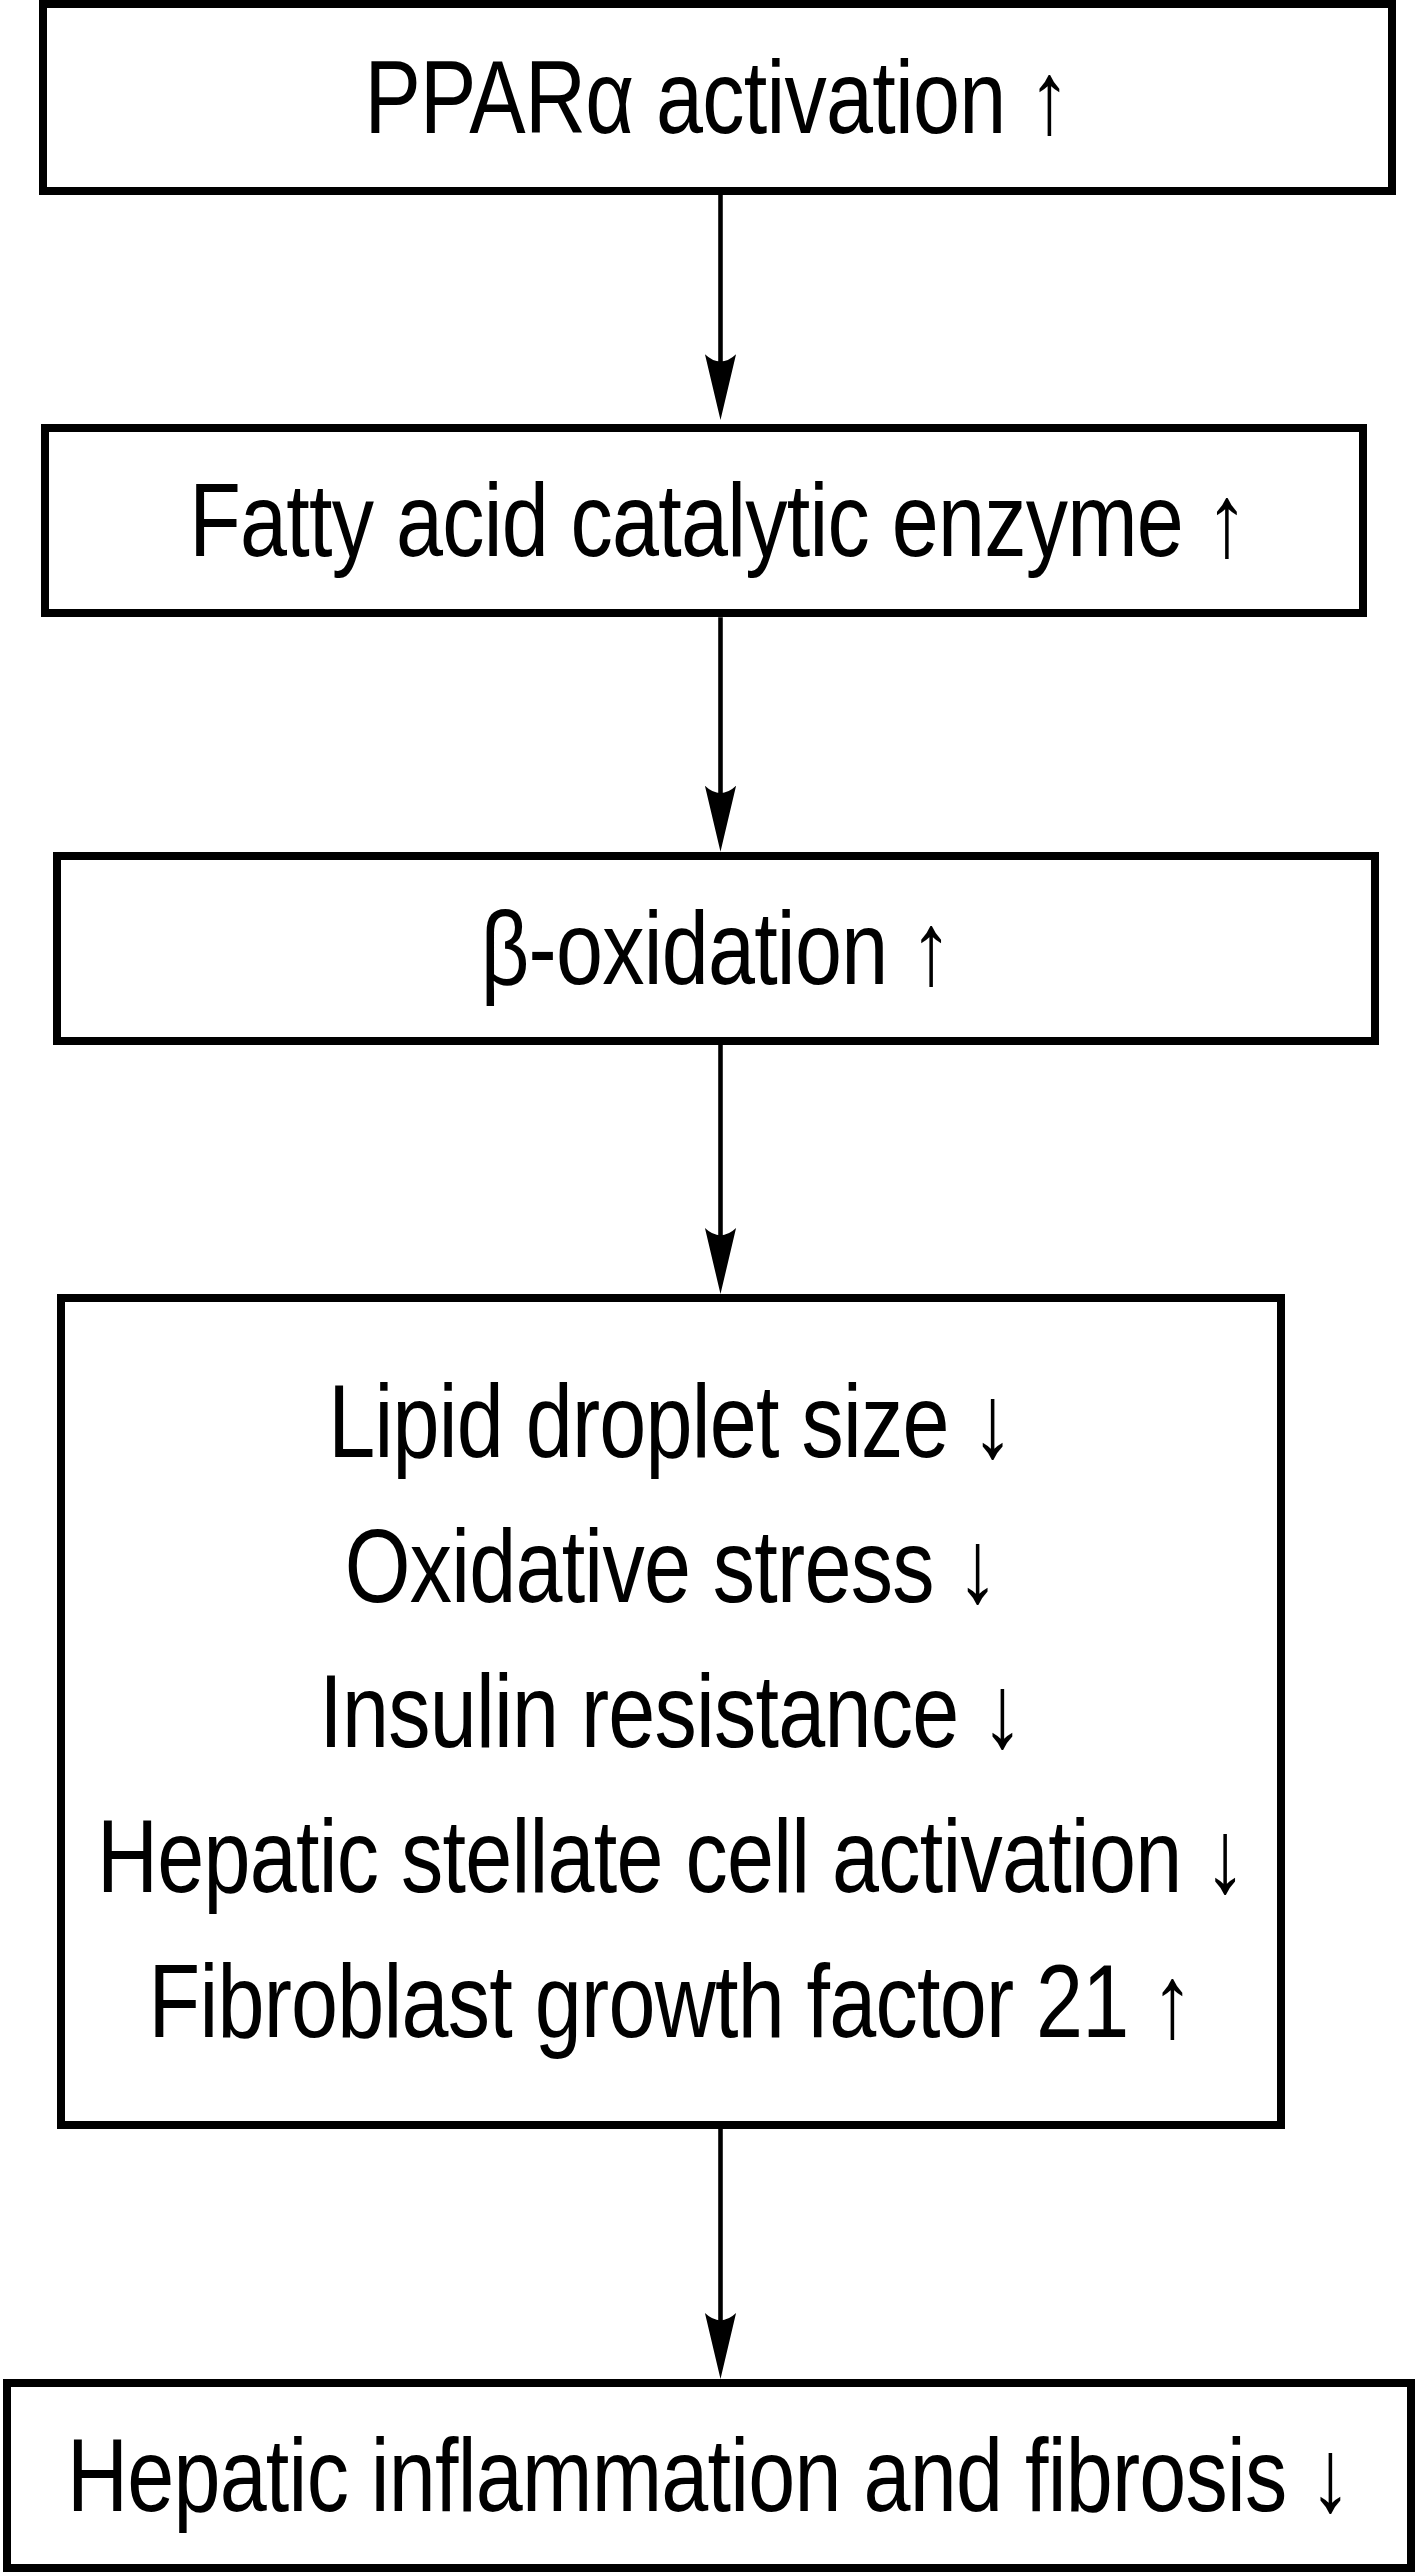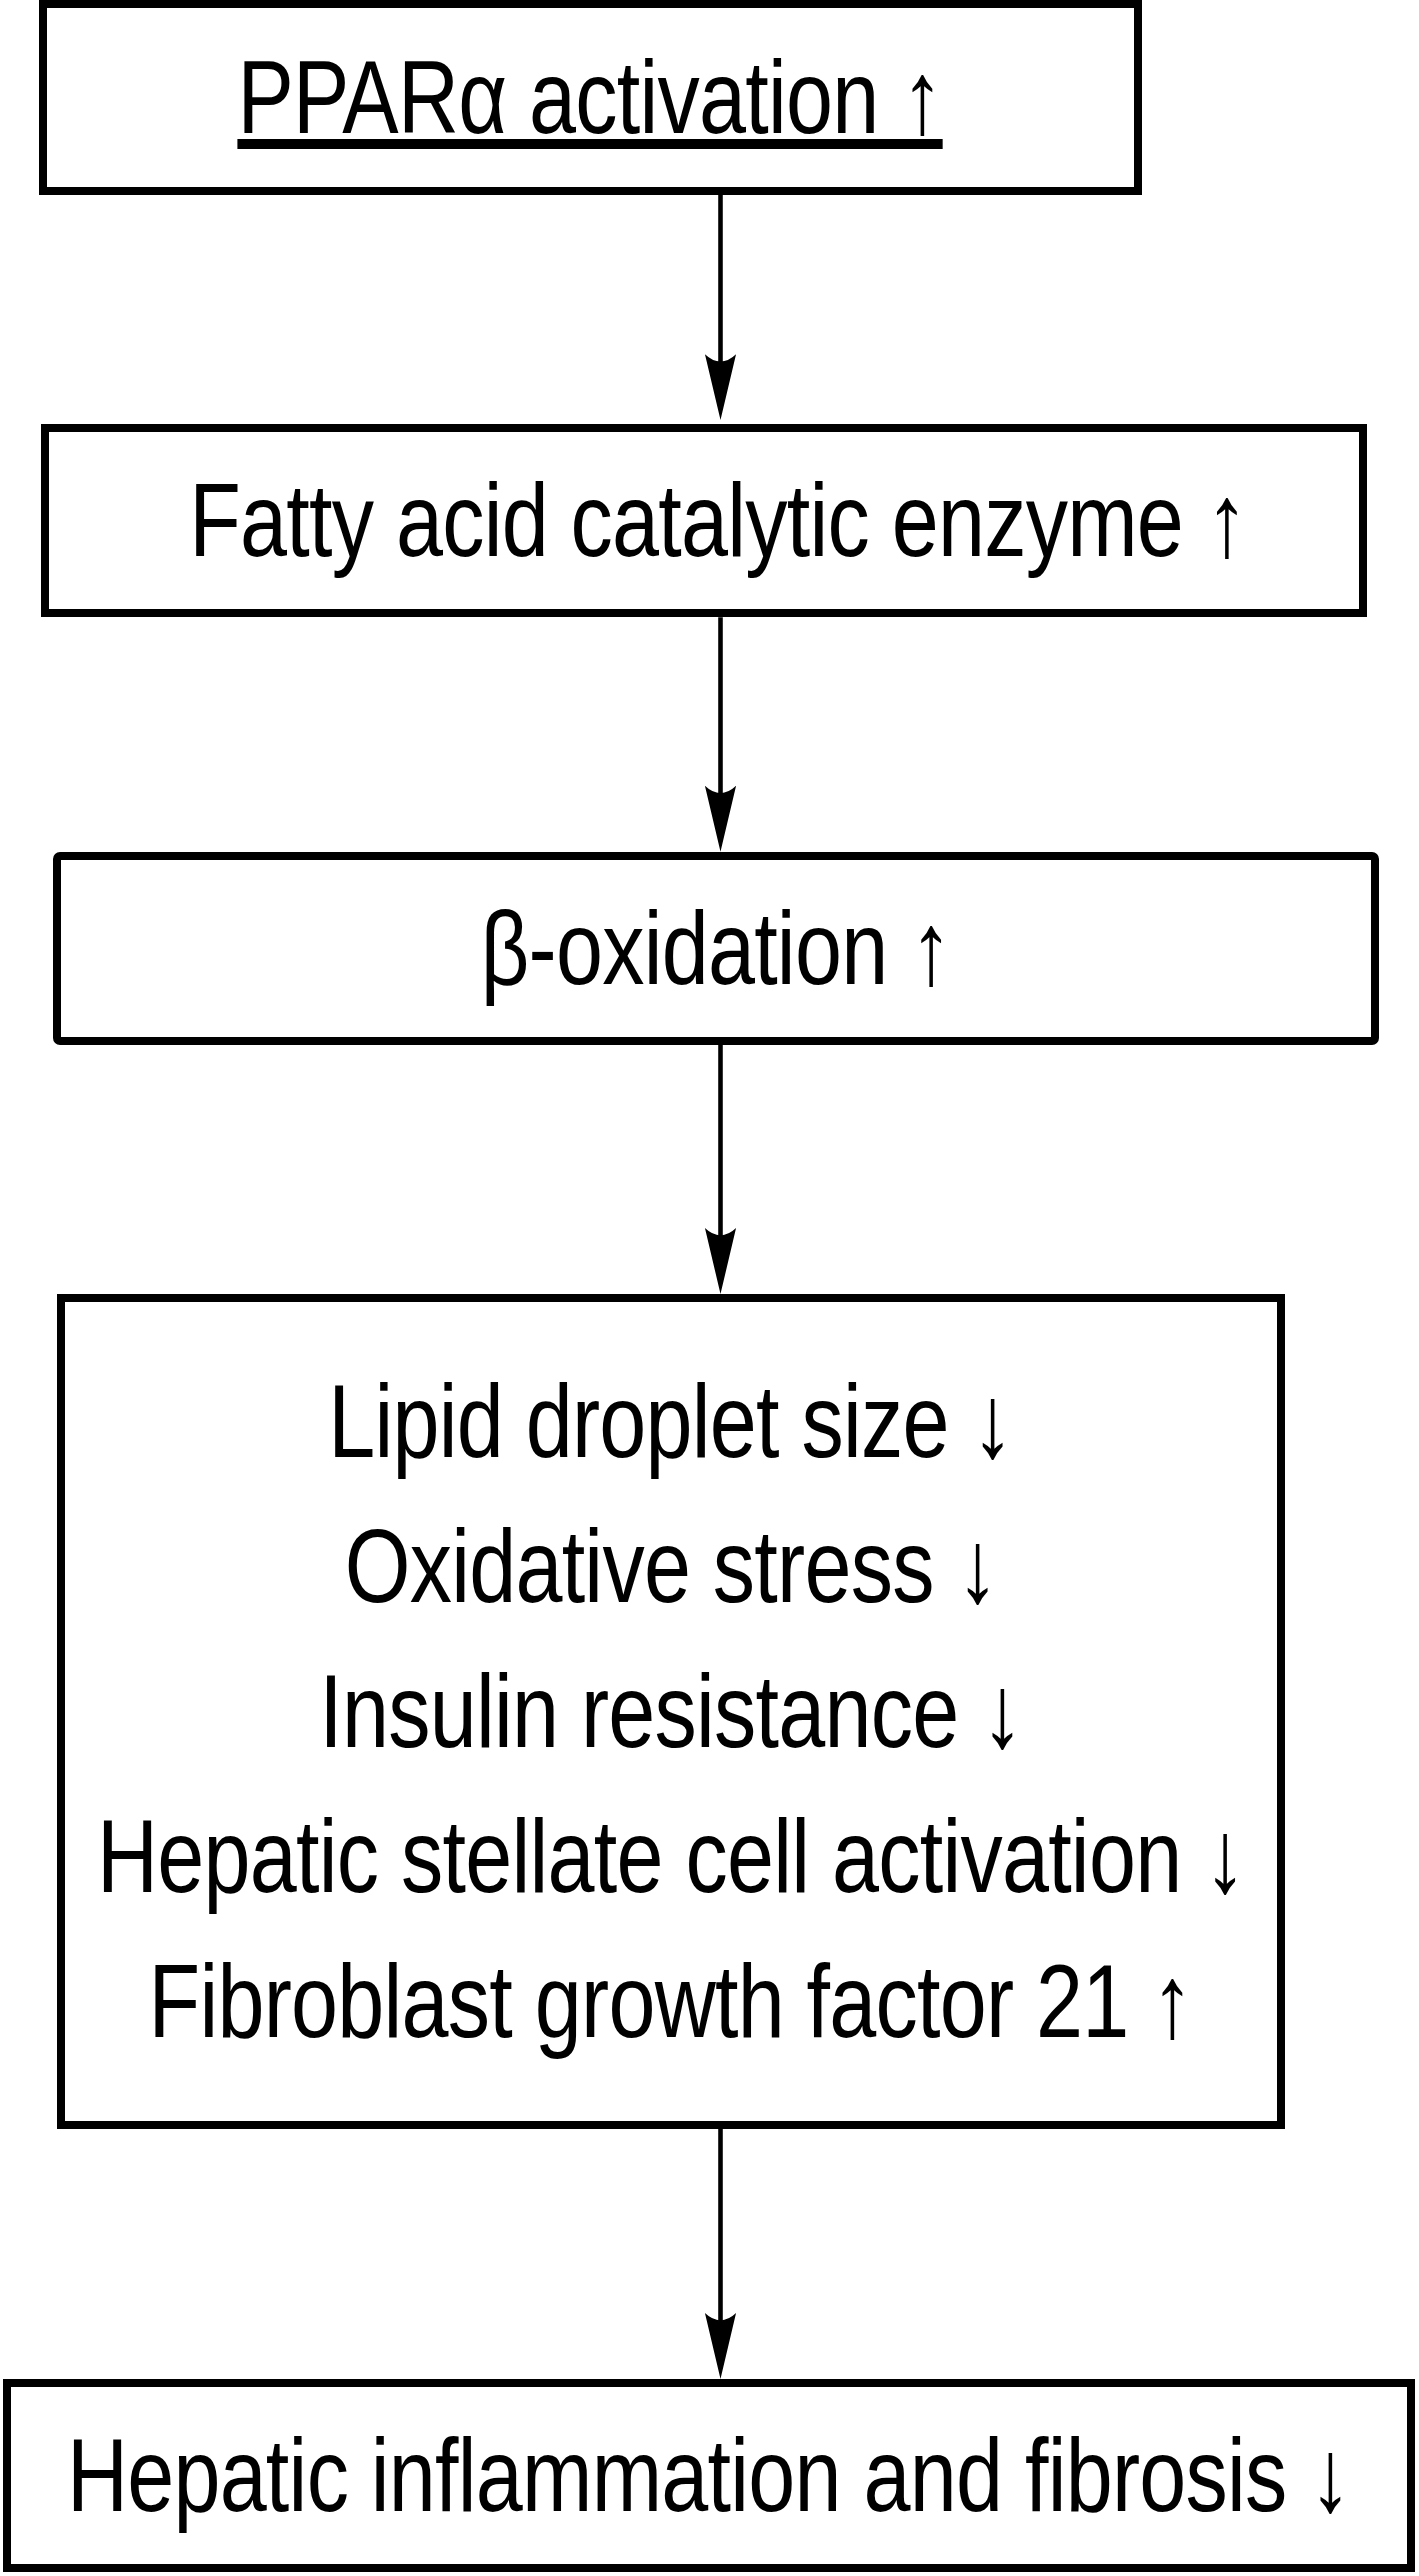--- a/index.html
+++ b/index.html
@@ -38,39 +38,39 @@
   .connector {
     position: absolute;
     display: block;
   }
 </style>
 </head>
 <body>
 
 <div class="canvas">
 
-  <div class="node" style="left:39px; top:0px; width:1103px; height:195px;text-decoration:underline;">
+  <div class="node" style="left:39px; top:0px; width:1357px; height:195px;">
     <span class="node-line">PPARα activation ↑</span>
   </div>
 
   <svg class="connector" style="left:693px; top:195px;" width="55" height="225" viewBox="0 0 60 246">
     <line x1="30" y1="0" x2="30" y2="190" stroke="#000000" stroke-width="5"></line>
     <path d="M30 246 L13 174 Q30 190 47 174 Z" fill="#000000"></path>
   </svg>
 
   <div class="node" style="left:41px; top:424px; width:1326px; height:193px;padding-left:28px;">
     <span class="node-line">Fatty acid catalytic enzyme ↑</span>
   </div>
 
   <svg class="connector" style="left:693px; top:617px;" width="55" height="235" viewBox="0 0 60 256">
     <line x1="30" y1="0" x2="30" y2="200" stroke="#000000" stroke-width="5"></line>
     <path d="M30 256 L13 184 Q30 200 47 184 Z" fill="#000000"></path>
   </svg>
 
-  <div class="node" style="left:53px; top:852px; width:1326px; height:193px;border-radius:7px;">
+  <div class="node" style="left:53px; top:852px; width:1326px; height:193px;">
     <span class="node-line">β-oxidation ↑</span>
   </div>
 
   <svg class="connector" style="left:693px; top:1045px;" width="55" height="249" viewBox="0 0 60 272">
     <line x1="30" y1="0" x2="30" y2="216" stroke="#000000" stroke-width="5"></line>
     <path d="M30 272 L13 200 Q30 216 47 200 Z" fill="#000000"></path>
   </svg>
 
   <div class="node" style="left:57px; top:1294px; width:1228px; height:835px;">
     <span class="node-line">Lipid droplet size ↓</span>

